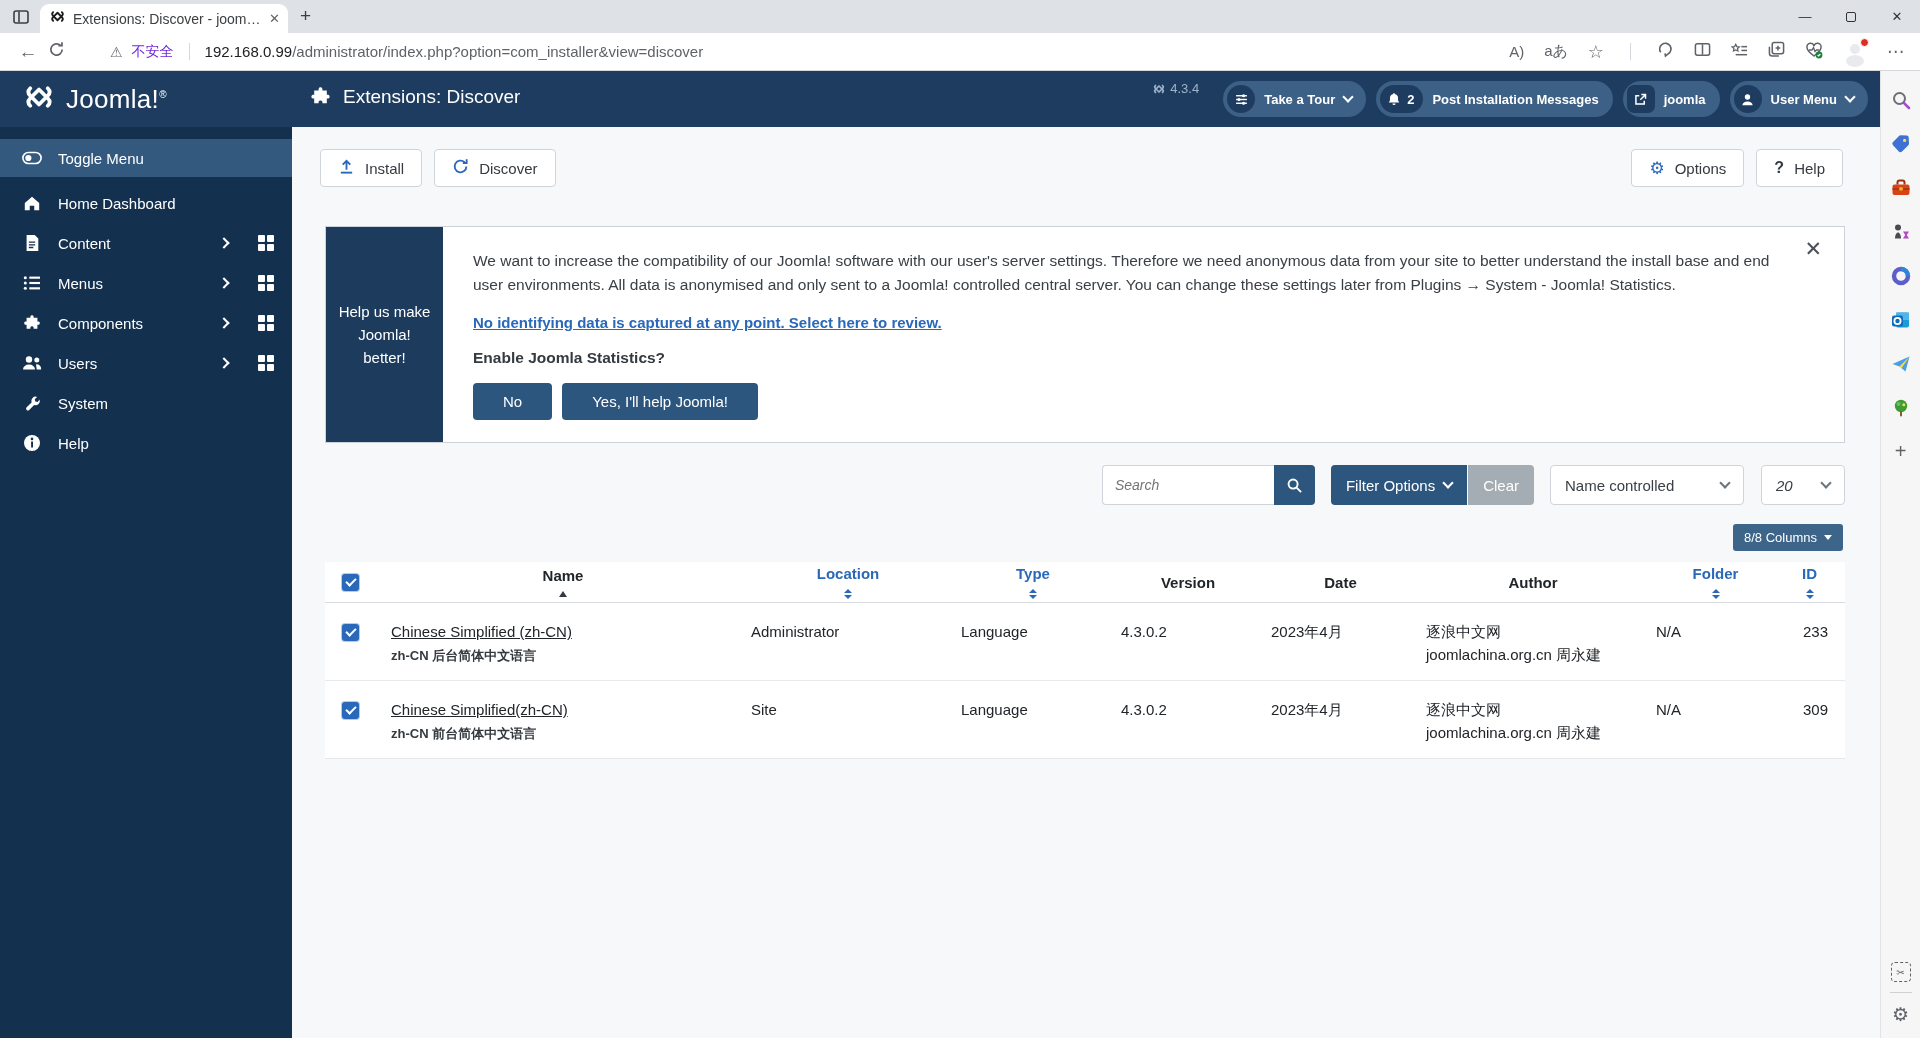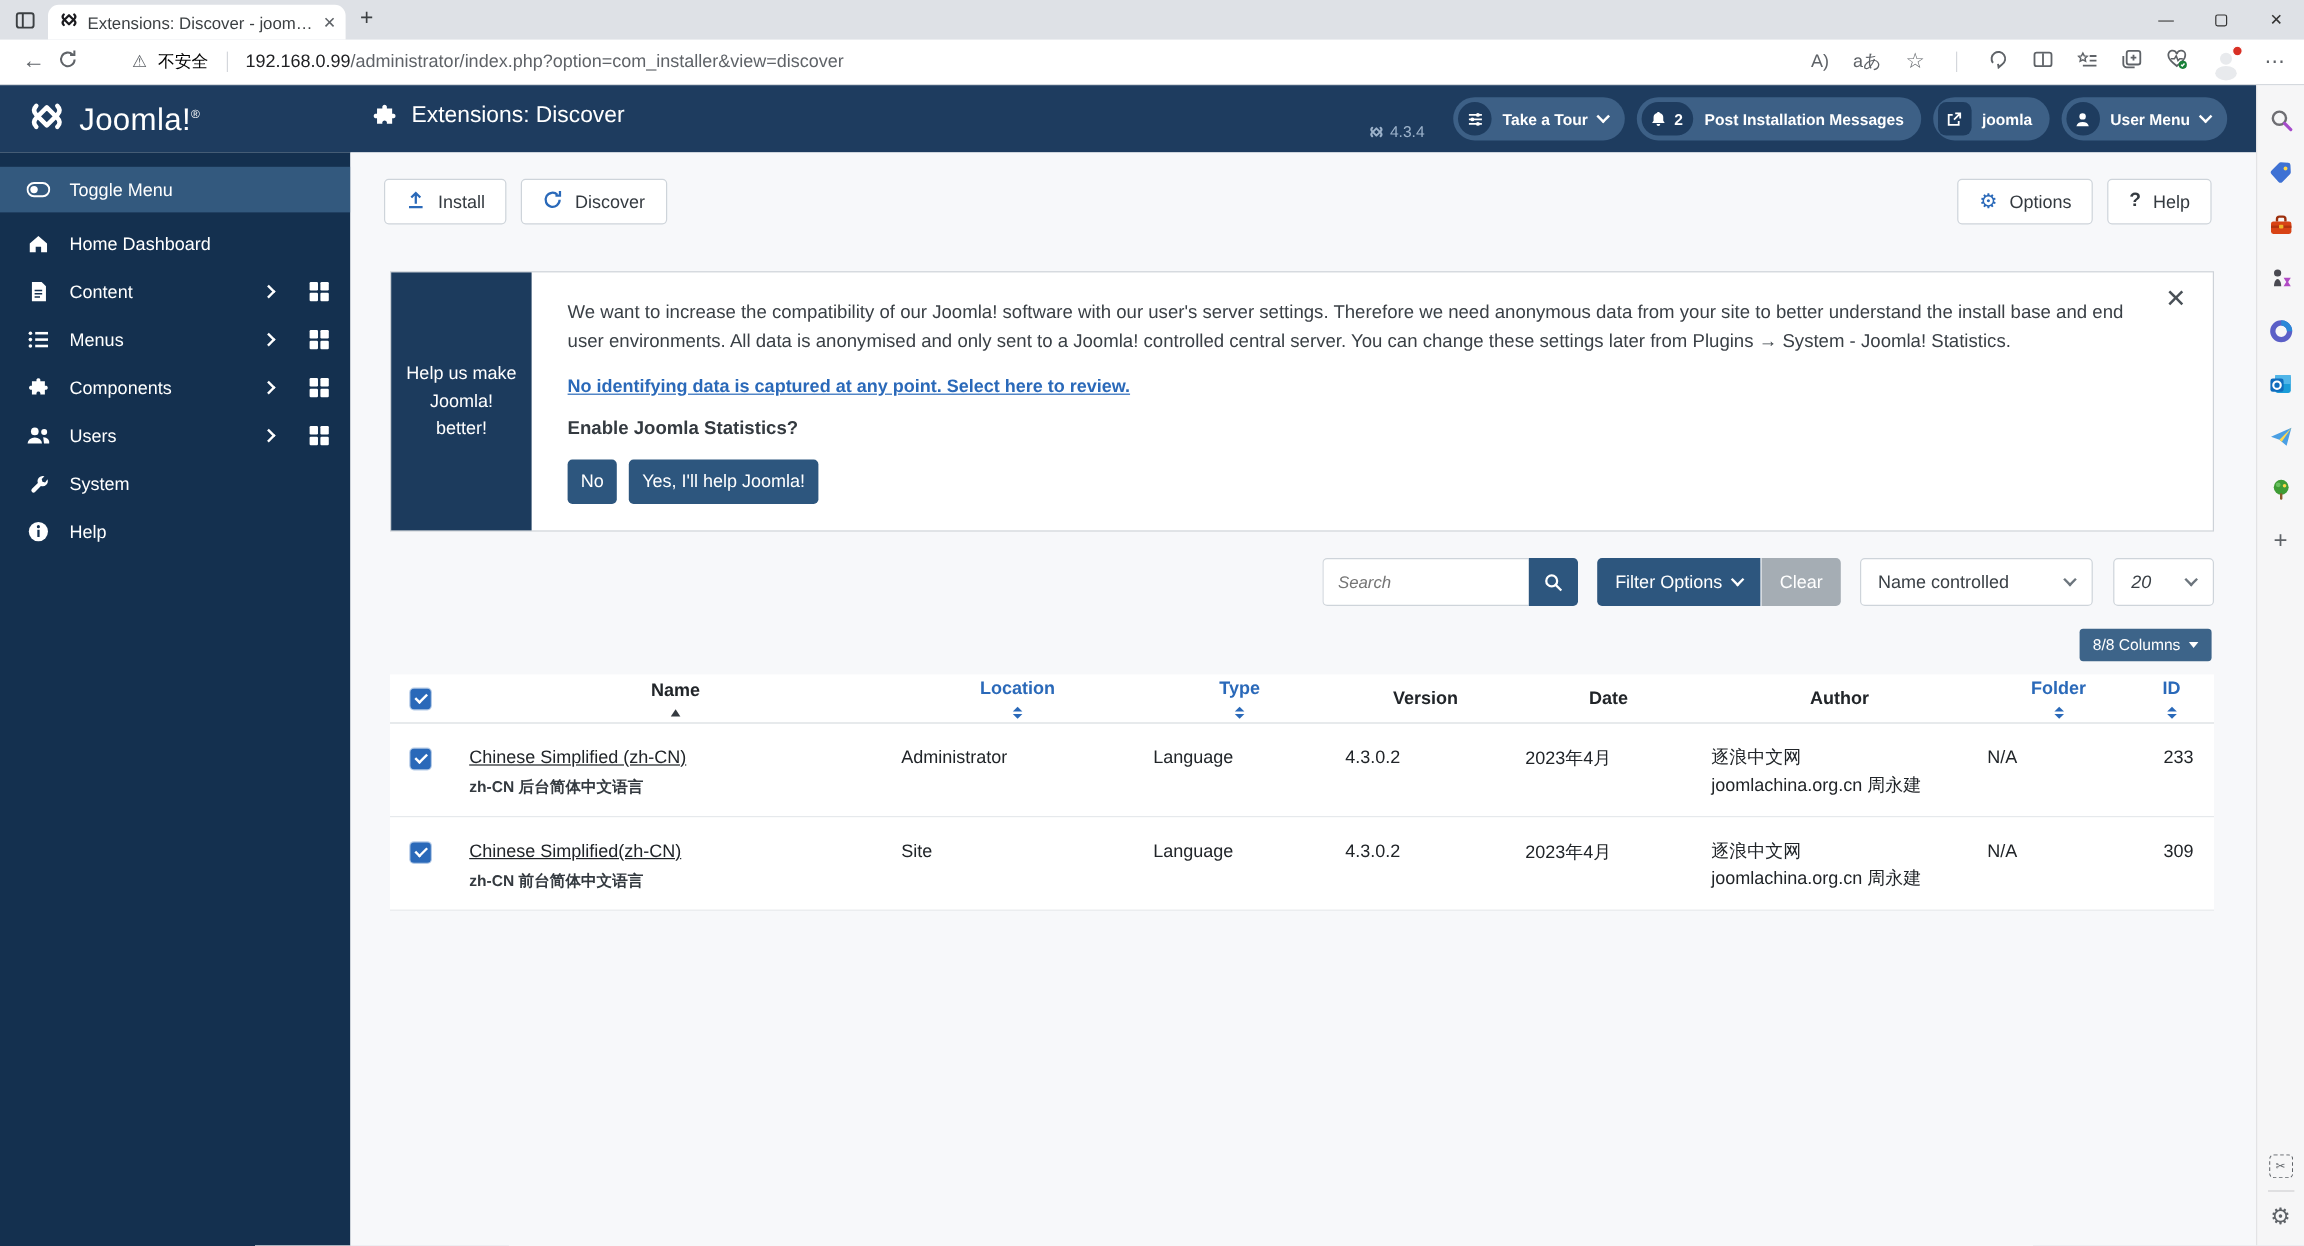--- a/index.html
+++ b/index.html
@@ -17,41 +17,41 @@
   .wincontrols { position:absolute; right:0; top:0; height:33px; display:flex; }
   .winbtn { width:46px; height:33px; display:flex; align-items:center; justify-content:center; font-size:13px; color:#333; }
   .maxbox { width:10px; height:10px; border:1.4px solid #333; border-radius:2px; }
 
   .navbar { position:absolute; top:33px; left:0; width:1920px; height:38px; background:#ffffff;
             border-bottom:1px solid #d5d9de; display:flex; align-items:center; }
   .nav-ic { color:#5f6368; font-size:17px; width:28px; text-align:center; }
   .back { margin-left:14px; font-size:19px; }
   .addr { display:flex; align-items:center; margin-left:40px; gap:9px; }
   .warn { color:#5f6368; font-size:14px; }
-  .sec-label { color:#000000; font-size:14px; }
+  .sec-label { color:#6d28d9; font-size:14px; }
   .vdiv { width:1px; height:17px; background:#d4d7dc; margin:0 6px; }
   .url { font-size:15px; }
   .url .host { color:#202124; }
   .url .path { color:#5f6368; }
   .nav-right { margin-left:auto; display:flex; align-items:center; gap:20px; padding-right:16px; }
   .nav-right .gl { color:#5f6368; font-size:15px; }
   .avatar-wrap { position:relative; width:24px; height:24px; }
   .avatar { width:24px; height:24px; border-radius:50%; background:#aeb3ba; position:relative; overflow:hidden; }
   .avatar::before { content:""; position:absolute; left:7px; top:4px; width:10px; height:10px; border-radius:50%; background:#e8eaed; }
   .avatar::after { content:""; position:absolute; left:3px; top:15px; width:18px; height:12px; border-radius:50%; background:#e8eaed; }
   .reddot { position:absolute; right:-2px; top:-2px; width:9px; height:9px; background:#d93025; border-radius:50%; border:1.5px solid #fff; }
 
   
   .jheader { position:absolute; top:71px; left:0; width:1880px; height:56px; background:#1e3c5f; color:#fff;
              display:flex; align-items:center; }
   .brand { width:292px; display:flex; align-items:center; gap:12px; padding-left:24px; flex:none; }
   .brand-text { font-size:26px; font-weight:500; letter-spacing:.3px; }
   .brand-reg { font-size:10px; vertical-align:super; }
   .ptitle { display:flex; align-items:flex-start; gap:12px; font-size:19px; margin-left:18px; }
-  .hright { margin-left:auto; display:flex; align-items:flex-end; gap:10px; padding-right:24px; }
+  .hright { margin-left:auto; display:flex; align-items:flex-start; gap:10px; padding-right:12px; }
   .version { display:flex; align-items:center; gap:5px; font-size:13px; color:#9db3cb; margin-right:14px; }
   .pill { height:36px; background:#3d6086; border-radius:18px; display:flex; align-items:center; gap:9px;
           padding:0 14px 0 4px; font-size:13px; font-weight:700; }
   .circ { width:28px; height:28px; border-radius:50%; background:#1e3c5f; display:flex; align-items:center; justify-content:center; flex:none; }
   .stadium { height:28px; border-radius:14px; background:#1e3c5f; display:flex; align-items:center; gap:6px; padding:0 9px 0 7px; }
   .sq { width:28px; height:28px; border-radius:7px; background:#1e3c5f; display:flex; align-items:center; justify-content:center; }
   .chev-down-w { width:8px; height:8px; border-right:2px solid #fff; border-bottom:2px solid #fff;
                  transform:rotate(45deg); margin-top:-4px; display:inline-block; }
 
   
@@ -75,21 +75,21 @@
 
   .stat-panel { position:absolute; left:33px; right:35px; top:99px; height:217px; background:#fff;
                 border:1px solid #cdd2d8; display:flex; }
   .stat-aside { width:117px; background:#1c3b5d; color:#fff; display:flex; align-items:center; justify-content:center;
                 text-align:center; font-size:15px; line-height:1.55; padding:0 9px; flex:none; }
   .stat-body { flex:1; padding:22px 56px 0 30px; position:relative; }
   .stat-text { font-size:15.5px; color:#3a4046; line-height:1.55; max-width:1330px; }
   .stat-link { display:inline-block; margin-top:17px; color:#2a69b9; font-weight:700; font-size:15px; text-decoration:underline; }
   .stat-q { margin-top:17px; font-weight:700; font-size:15.5px; color:#343a40; }
   .stat-btns { margin-top:16px; display:flex; gap:10px; }
-  .btn-navy { background:#2d567e; color:#fff; border-radius:4px; font-size:15px; padding:10px 11px; display:inline-flex; align-items:center; gap:8px; }
+  .btn-navy { background:#2d567e; color:#fff; border-radius:4px; font-size:15px; padding:10px 30px; display:inline-flex; align-items:center; gap:8px; }
   .stat-close { position:absolute; top:10px; right:22px; font-size:21px; color:#495057; }
 
   .filter-row { position:absolute; top:338px; right:35px; height:40px; display:flex; align-items:center; }
   .search-box { display:flex; }
   .search-input { width:172px; height:40px; border:1px solid #ced4da; border-right:none; border-radius:4px 0 0 4px;
                   padding:17px 12px; font-size:14px; font-style:italic; color:#6c757d; background:#fff; outline:none;
                   font-family:"Liberation Sans",sans-serif; }
   .search-btn { width:41px; height:40px; background:#2d567e; border:none; border-radius:0 4px 4px 0;
                 display:flex; align-items:center; justify-content:center; }
   .btn-filter { height:40px; background:#2d567e; color:#fff; border-radius:4px 0 0 4px; font-size:15px;

